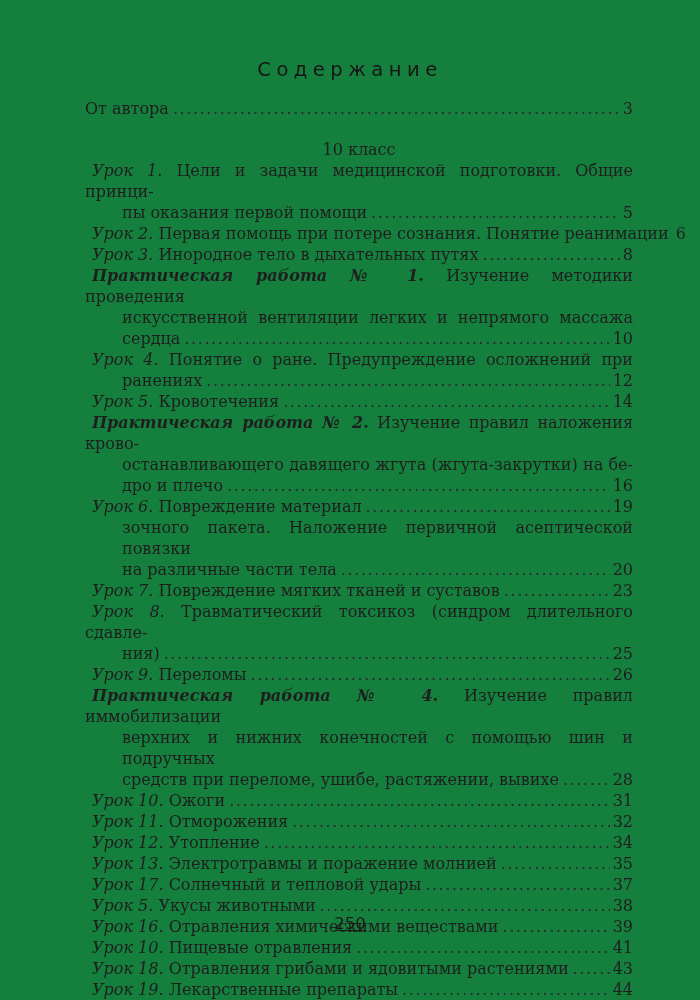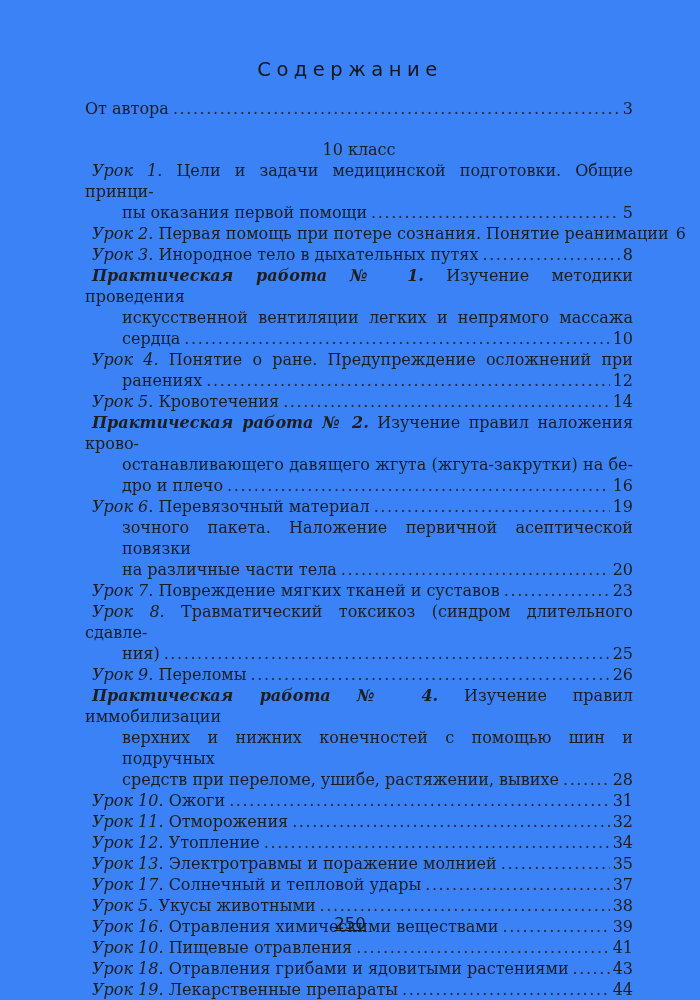--- a/index.html
+++ b/index.html
@@ -1,20 +1,20 @@
 <!DOCTYPE html>
 <html><head>
 <meta charset="utf-8">
 <style>
   html, body { margin: 0; padding: 0; background: #ffffff; }
   .page {
     position: relative;
     width: 700px;
     height: 1000px;
-    background: #3b82f6;
+    background: #15803d;
     color: #1e1e1e;
     font-family: "DejaVu Serif", "Liberation Serif", serif;
     font-size: 16px;
     overflow: hidden;
   }
   .title {
     padding-top: 58px;
     text-align: center;
     font-family: "DejaVu Sans", "Liberation Sans", sans-serif;
     font-size: 19.5px;
@@ -124,21 +124,21 @@
         <div class="line full"><span class="pfx bold">Практическая работа № 2.</span> <span class="rest">Изучение правил наложения крово-</span></div>
         <div class="line full cont"><span class="rest">останавливающего давящего жгута (жгута-закрутки) на бе-</span></div>
         <div class="line last cont">
           <span class="txt"><span class="rest">дро и плечо</span></span>
           <span class="dots"></span>
           <span class="pg">16</span>
         </div>
       </div>
       <div class="entry">
         <div class="line last">
-          <span class="txt"><span class="pfx">Урок 6.</span> <span class="rest">Перевязочный материал</span></span>
+          <span class="txt"><span class="pfx">Урок 6.</span> <span class="rest">Повреждение материал</span></span>
           <span class="dots"></span>
           <span class="pg">19</span>
         </div>
       </div>
       <div class="entry">
         <div class="line full cont"><span class="rest">зочного пакета. Наложение первичной асептической повязки</span></div>
         <div class="line last cont">
           <span class="txt"><span class="rest">на различные части тела</span></span>
           <span class="dots"></span>
           <span class="pg">20</span>

